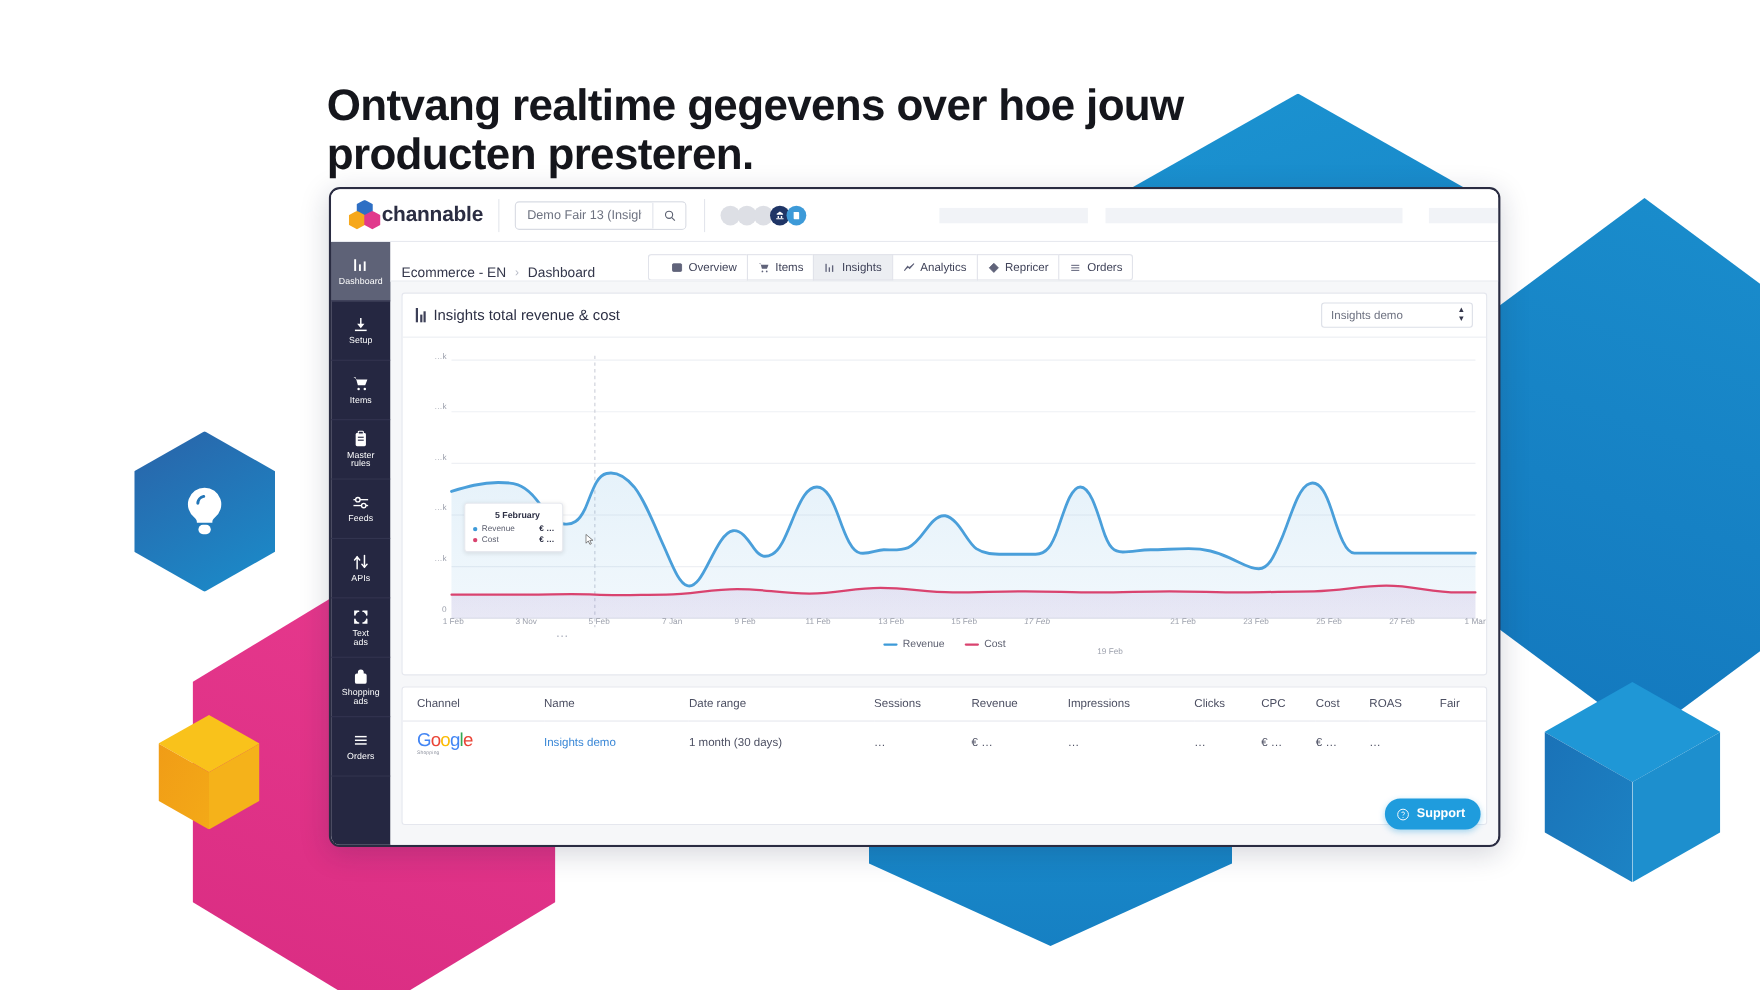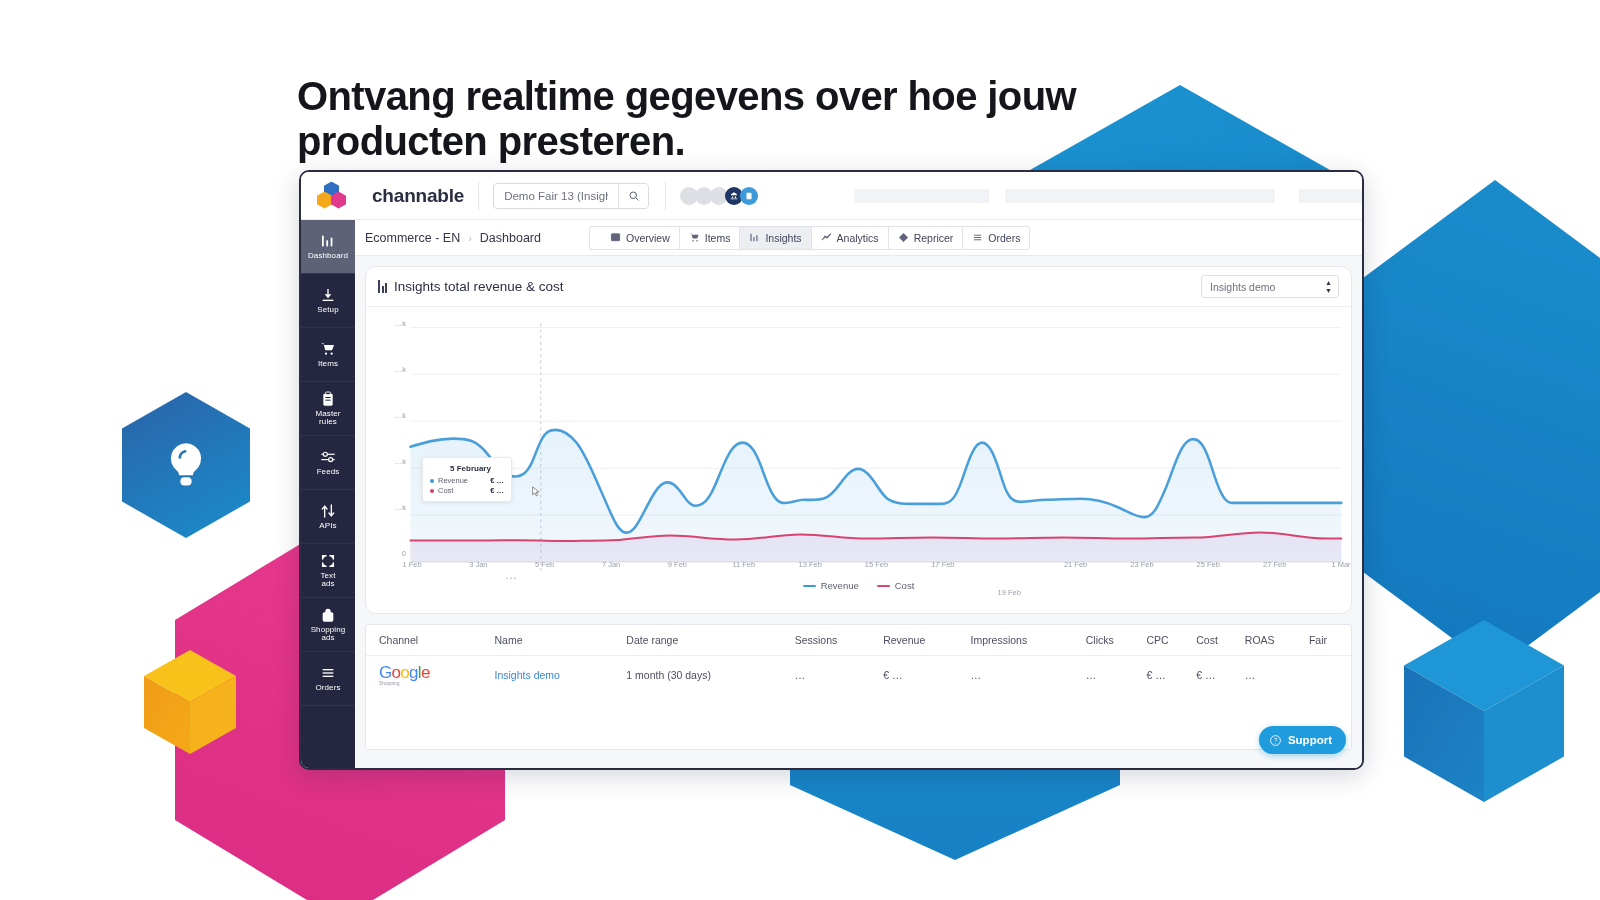--- a/index.html
+++ b/index.html
@@ -72,21 +72,21 @@
     background:#ffffff; border:2px solid #2a2c42; border-radius:10px;
     overflow:hidden;
     box-shadow:0 6px 26px rgba(20,25,60,.18);
   }
 
   
   #app-topbar {
     height:48px; background:#ffffff; display:flex; align-items:center;
     padding-left:16px; border-bottom:1px solid #e7e9ef;
   }
-  #brand { display:flex; align-items:center; gap:25px; }
+  #brand { display:flex; align-items:center; gap:0; }
   #brand-logo { width:30px; height:28px; position:relative; }
   #brand-logo span { position:absolute; width:15px; height:17px;
     clip-path: polygon(50% 0%, 100% 25%, 100% 75%, 50% 100%, 0% 75%, 0% 25%); }
   .bl-blue   { background:#2e6fc4; left:7px;  top:0px; }
   .bl-orange { background:#f6a81c; left:0px;  top:10px; }
   .bl-pink   { background:#e1398c; left:14px; top:10px; }
   #brand-name { font-size:19px; font-weight:bold; color:#2b2d42; letter-spacing:-.2px; }
 
   #topbar-divider { width:1px; height:30px; background:#e3e5ec; margin:0 14px; }
 
@@ -134,21 +134,21 @@
   .nav-item.active { background:#5e6277; }
   .nav-icon { height:16px; display:flex; align-items:center; justify-content:center; }
   .nav-icon svg { width:16px; height:16px; fill:#fff; }
   .nav-label { font-size:8px; line-height:1.05; text-align:center; letter-spacing:.1px; }
 
   
   #main { flex:1; background:#f6f7f9; display:flex; flex-direction:column; min-width:0; }
 
   
   #crumb-row {
-    height:36px; background:#ffffff; display:flex; align-items:center;
+    height:36px; background:#ffffff; display:flex; align-items:flex-end;
     padding-left:10px; border-bottom:1px solid #e7e9ef;
   }
   #breadcrumb { display:flex; align-items:center; gap:8px; font-size:12.5px; color:#33364a; }
   #crumb-sep { color:#b6bac6; font-size:11px; }
   #crumb-current { color:#33364a; }
 
   #tabs { margin-left:48px; display:flex; }
   .tab {
     display:flex; align-items:center; gap:5px; height:24px; padding:0 9px;
     border:1px solid #e1e3ea; border-right:0; background:#fff;
@@ -158,21 +158,21 @@
   .tab:last-child { border-right:1px solid #e1e3ea; border-radius:0 3px 3px 0; }
   .tab.active { background:#eceef2; }
   .tab svg { width:11px; height:11px; fill:#60637a; }
 
   
   #content { padding:10px; flex:1; overflow:hidden; }
 
   .card { background:#fff; border:1px solid #e5e7ee; border-radius:3px; }
 
   
-  #chart-card { height:348px; display:flex; flex-direction:column;border-radius:11px; }
+  #chart-card { height:348px; display:flex; flex-direction:column; }
   #chart-card-head {
     height:40px; display:flex; align-items:center; padding:0 12px;
     border-bottom:1px solid #eceef3; justify-content:space-between;
   }
   .card-title { display:flex; align-items:center; gap:7px; font-size:13.5px; color:#2c2f44; }
   .bars-icon { display:flex; align-items:flex-end; gap:1.5px; height:13px; }
   .bars-icon i { display:block; width:2px; background:#3c3f57; }
   .bars-icon i:nth-child(1){ height:13px; }
   .bars-icon i:nth-child(2){ height:7px; }
   .bars-icon i:nth-child(3){ height:10px; }
@@ -588,21 +588,21 @@
               <div style="position:absolute;right:6px;top:12px;font-size:7.5px;color:#9ca0ac;">…k</div>
               <div style="position:absolute;right:6px;top:58px;font-size:7.5px;color:#9ca0ac;">…k</div>
               <div style="position:absolute;right:6px;top:104px;font-size:7.5px;color:#9ca0ac;">…k</div>
               <div style="position:absolute;right:6px;top:150px;font-size:7.5px;color:#9ca0ac;">…k</div>
               <div style="position:absolute;right:6px;top:196px;font-size:7.5px;color:#9ca0ac;">…k</div>
               <div style="position:absolute;right:6px;top:242px;font-size:7.5px;color:#9ca0ac;">0</div>
             </div>
 
             <div id="x-axis" style="position:absolute;left:46px;right:10px;bottom:41px;height:12px;">
                 <div style="position: absolute; font-size: 7.5px; color: rgb(156, 160, 172); white-space: nowrap; transform: translateX(-50%); left: 0%;">1 Feb</div>
-                <div style="position: absolute; font-size: 7.5px; color: rgb(156, 160, 172); white-space: nowrap; transform: translateX(-50%); left: 7.14286%;">3 Jan</div>
+                <div style="position: absolute; font-size: 7.5px; color: rgb(156, 160, 172); white-space: nowrap; transform: translateX(-50%); left: 7.14286%;">3 Nov</div>
                 <div style="position: absolute; font-size: 7.5px; color: rgb(156, 160, 172); white-space: nowrap; transform: translateX(-50%); left: 14.2857%;">5 Feb</div>
                 <div style="position: absolute; font-size: 7.5px; color: rgb(156, 160, 172); white-space: nowrap; transform: translateX(-50%); left: 21.4286%;">7 Jan</div>
                 <div style="position: absolute; font-size: 7.5px; color: rgb(156, 160, 172); white-space: nowrap; transform: translateX(-50%); left: 28.5714%;">9 Feb</div>
                 <div style="position: absolute; font-size: 7.5px; color: rgb(156, 160, 172); white-space: nowrap; transform: translateX(-50%); left: 35.7143%;">11 Feb</div>
                 <div style="position: absolute; font-size: 7.5px; color: rgb(156, 160, 172); white-space: nowrap; transform: translateX(-50%); left: 42.8571%;">13 Feb</div>
                 <div style="position: absolute; font-size: 7.5px; color: rgb(156, 160, 172); white-space: nowrap; transform: translateX(-50%); left: 50%;">15 Feb</div>
                 <div style="position: absolute; font-size: 7.5px; color: rgb(156, 160, 172); white-space: nowrap; transform: translateX(-50%); left: 57.1429%; font-style: italic;">17 Feb</div>
                 <div style="position: absolute; font-size: 7.5px; color: rgb(156, 160, 172); white-space: nowrap; transform: translateX(-50%); left: 64.2857%; margin-top: 28px;">19 Feb</div>
                 <div style="position: absolute; font-size: 7.5px; color: rgb(156, 160, 172); white-space: nowrap; transform: translateX(-50%); left: 71.4286%;">21 Feb</div>
                 <div style="position: absolute; font-size: 7.5px; color: rgb(156, 160, 172); white-space: nowrap; transform: translateX(-50%); left: 78.5714%;">23 Feb</div>

